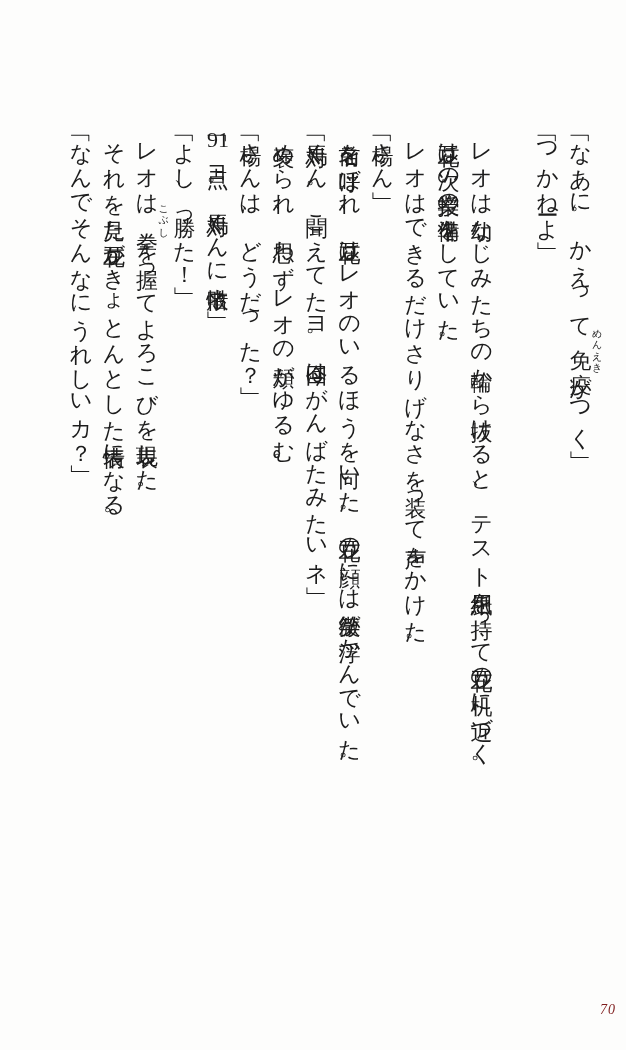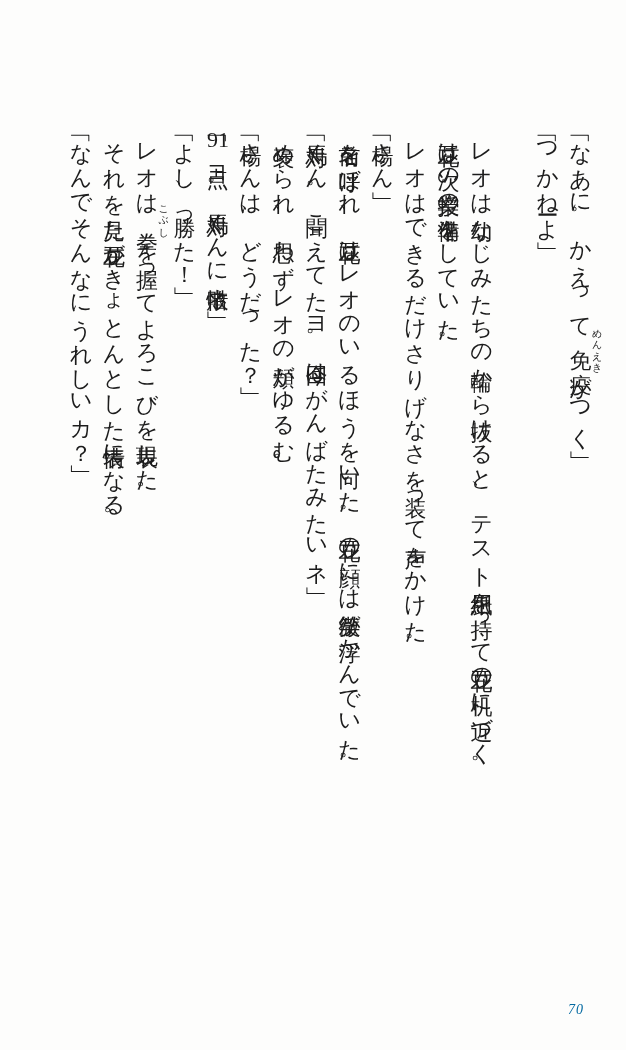--- a/index.html
+++ b/index.html
@@ -45,25 +45,25 @@
     font-size: 10px;
     line-height: 1;
     letter-spacing: 0;
   }
   .tcy {
     text-combine-upright: all;
     -webkit-text-combine: horizontal;
   }
   .page-number {
     position: absolute;
-    left: 568px;
+    left: 600px;
     top: 1002px;
     font-size: 14px;
     font-style: italic;
-    color: #0369a1;
+    color: #7f1d1d;
     letter-spacing: 1px;
   }
 </style>
 </head>
 <body>
 
 <div class="page">
   <main class="text-block">
       <p>「なあに。かえって<ruby>免疫<rt>めんえき</rt></ruby>がつく」</p>
       <p>「つかねーよ」</p>

